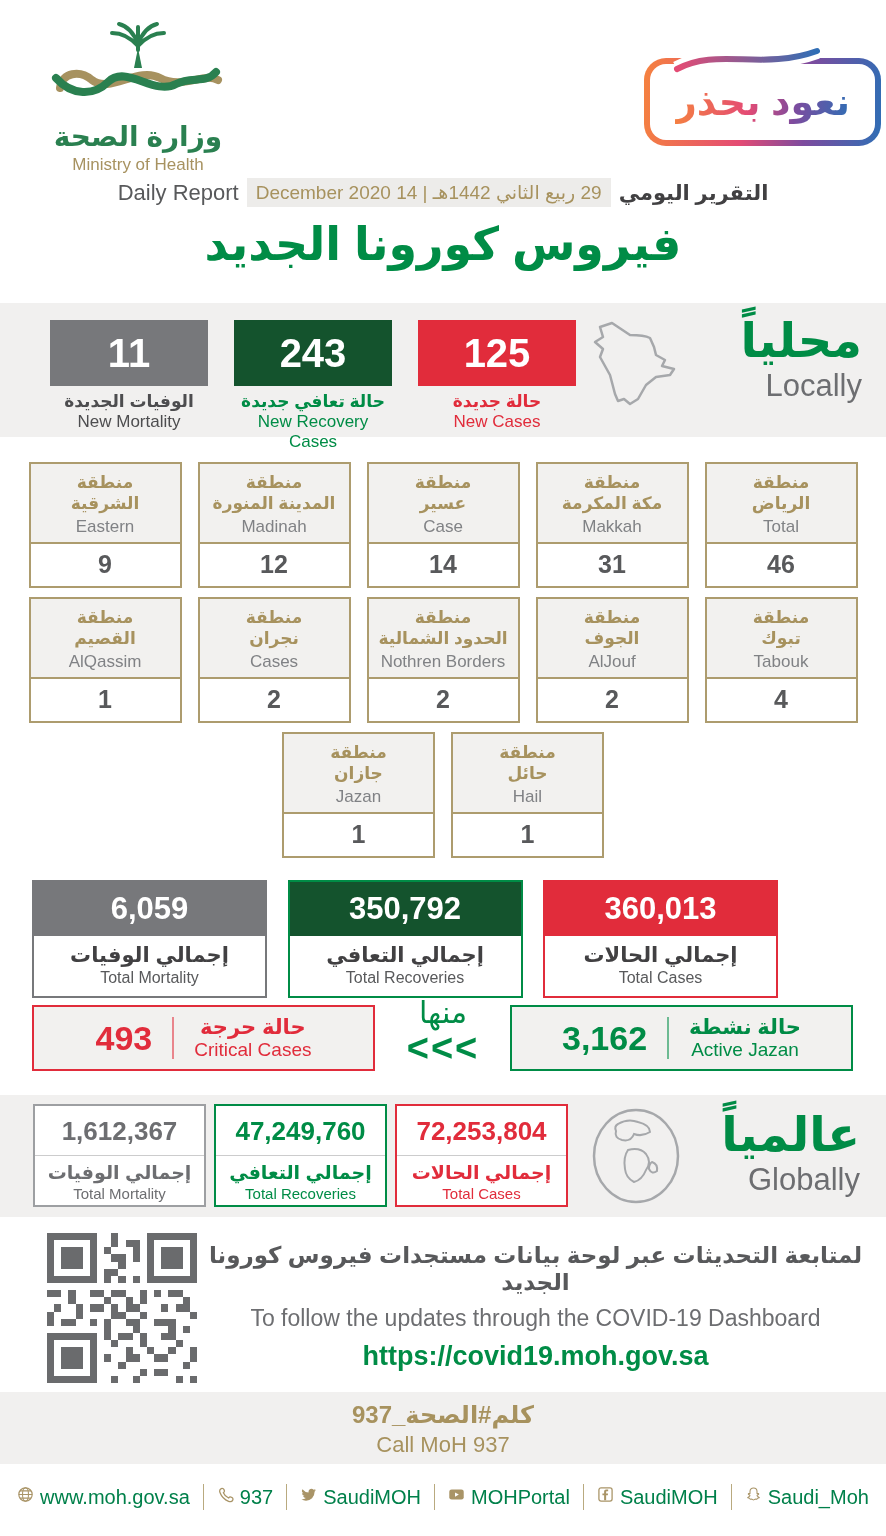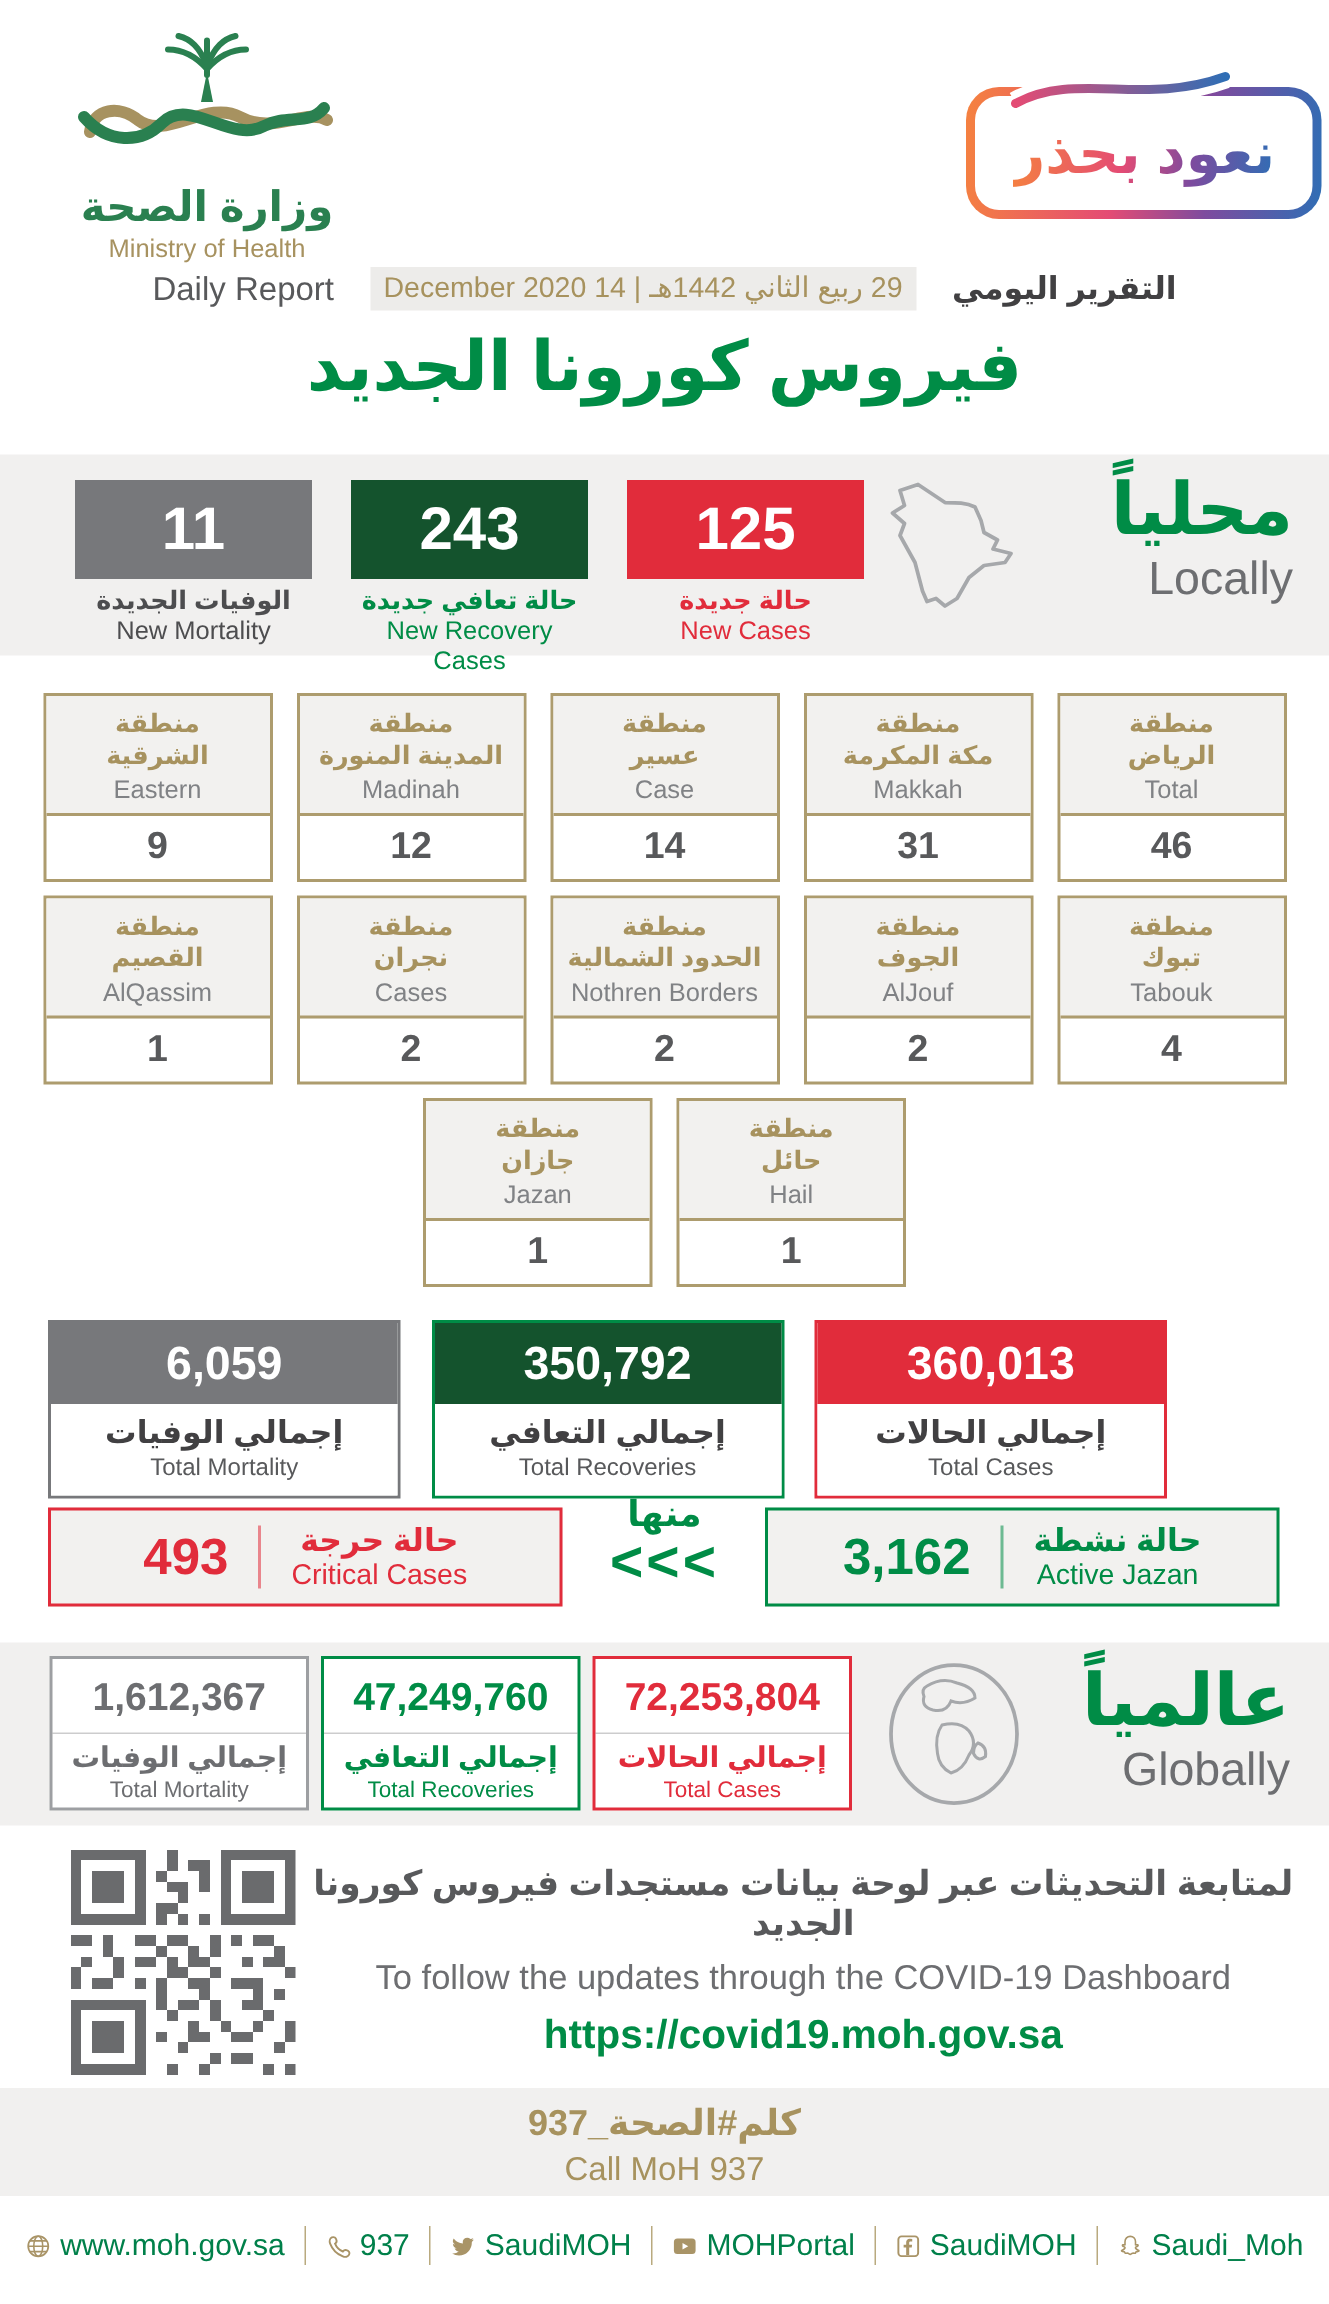--- a/index.html
+++ b/index.html
@@ -16,21 +16,21 @@
   .badge { position:absolute; left:644px; top:58px; width:237px; height:88px;
     border-radius:22px; padding:6px;
     background:linear-gradient(95deg,#F5823F 0%,#E44B74 42%,#7E4B9E 68%,#2F6EB5 100%); }
   .badge-inner { width:100%; height:100%; background:#fff; border-radius:16px;
     display:flex; align-items:center; justify-content:center; }
   .badge-text { font-size:38px; font-weight:bold;
     background:linear-gradient(95deg,#F5823F 0%,#E44B74 42%,#7E4B9E 68%,#2F6EB5 100%);
     -webkit-background-clip:text; background-clip:text; color:transparent; }
   .badge-swoosh { position:absolute; top:-13px; left:28px; }
   .report-row { position:absolute; top:178px; left:0; right:0;
-    display:flex; justify-content:center; align-items:center; gap:24px; }
+    display:flex; justify-content:center; align-items:center; gap:8px; }
   .report-en { color:#58595B; font-size:22px; }
   .report-date { background:#EDECEA; color:#A7925E; font-size:19px; padding:3px 9px; }
   .report-ar { color:#414042; font-size:21px; font-weight:bold; }
   .title-ar { position:absolute; top:202px; left:0; right:0; text-align:center;
     color:#008C46; font-size:46px; font-weight:bold; line-height:56px; padding-top:14px; }
   .title-en { position:absolute; top:258px; left:0; right:0; text-align:center;
     color:#55565A; font-size:29px; padding-top:14px; }
   
   .band { position:absolute; left:0; right:0; background:#F1F0EF; }
   .band-locally { top:303px; height:134px; }
@@ -72,21 +72,21 @@
   
   .pill-card { position:absolute; top:1005px; height:66px; width:343px;
     background:#F2F1EF; display:flex; align-items:center; justify-content:center; gap:20px; }
   .crit-card { left:32px; border:2px solid #E12C3B; color:#E12C3B; }
   .active-card { left:510px; border:2px solid #008C46; color:#008C46; }
   .pill-value { font-size:34px; font-weight:bold; }
   .pill-div { width:2px; height:42px; background:currentColor; opacity:.55; }
   .pill-lar { font-size:21px; font-weight:bold; text-align:center; }
   .pill-len { font-size:19px; text-align:center; }
   .ofwhich { position:absolute; top:995px; left:393px; width:100px; text-align:center; color:#008C46; }
-  .ow-ar { font-size:24px; font-weight:bold; }
+  .ow-ar { font-size:30px; font-weight:normal; }
   .ow-arrows { font-size:38px; font-weight:bold; letter-spacing:2px; line-height:.95; }
   
   .g-card { position:absolute; top:9px; width:173px; height:103px; background:#fff;
     border:2px solid; text-align:center; display:flex; flex-direction:column; }
   .gc0 { left:33px; border-color:#9D9FA2; color:#6D6E71; }
   .gc1 { left:214px; border-color:#008C46; color:#008C46; }
   .gc2 { left:395px; border-color:#E12C3B; color:#E12C3B; }
   .g-val { font-size:26px; font-weight:bold; padding:10px 0 8px; border-bottom:1px solid rgba(109,110,113,.35); }
   .g-labels { padding:5px 0 6px; }
   .g-ar { font-size:19px; font-weight:bold; }
@@ -97,21 +97,21 @@
   .qr { position:absolute; left:47px; top:1232px; }
   .dash { position:absolute; left:205px; right:20px; top:1242px; text-align:center; }
   .dash-ar { color:#58595B; font-size:23px; font-weight:bold; }
   .dash-en { color:#6D6E71; font-size:23px; margin-top:9px; }
   .dash-url { display:inline-block; color:#008C46; font-size:27px; font-weight:bold; margin-top:9px; }
   
   .call-ar { color:#A7925E; font-size:24px; font-weight:bold; }
   .call-en { color:#A7925E; font-size:22px; margin-top:3px; }
   .footer { position:absolute; top:1484px; left:0; right:0;
     display:flex; justify-content:center; align-items:center; gap:13px; }
-  .f-item { display:flex; align-items:center; gap:6px; color:#00804A; font-size:20px; }
+  .f-item { display:flex; gap:6px; color:#00804A; font-size:20px; }
   .f-sep { width:1px; height:26px; background:#B9AA7F; }
 </style>
 </head>
 <body>
 
 <div class="page">
 
   <div class="logo">
     <svg width="196" height="94" viewBox="0 0 196 94">
       <g stroke="#2A8050" stroke-width="4" fill="none" stroke-linecap="round">

